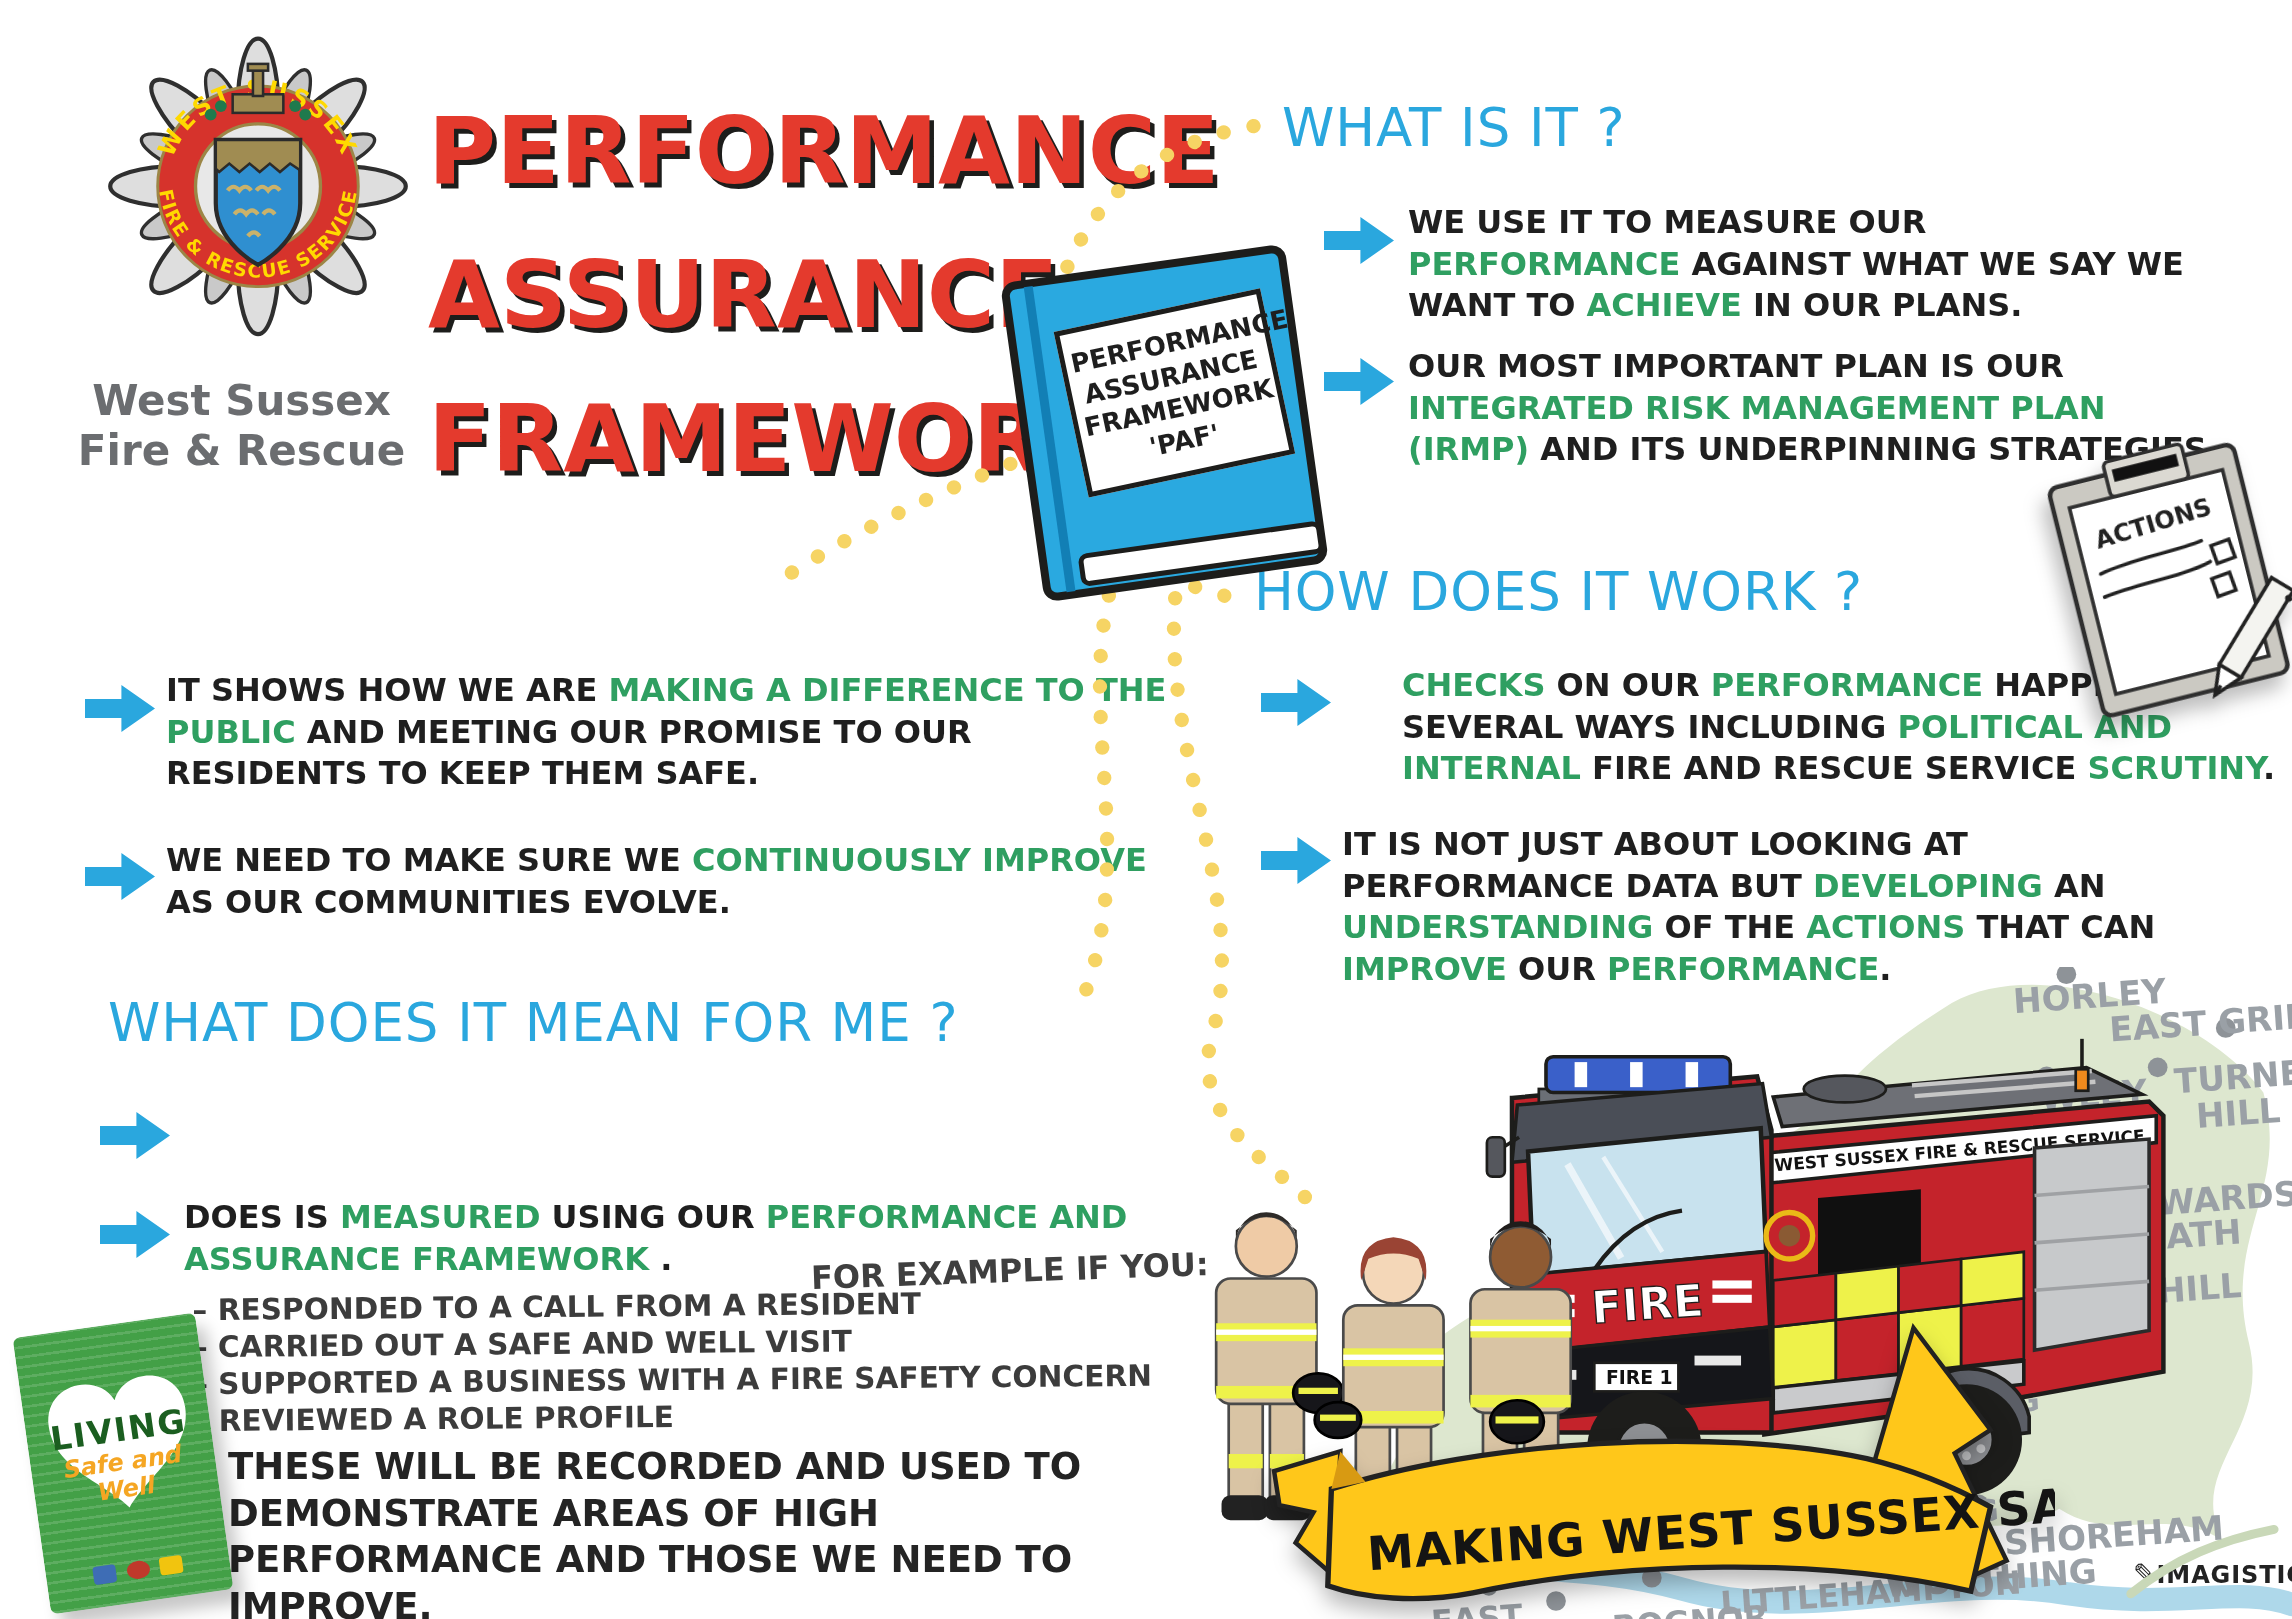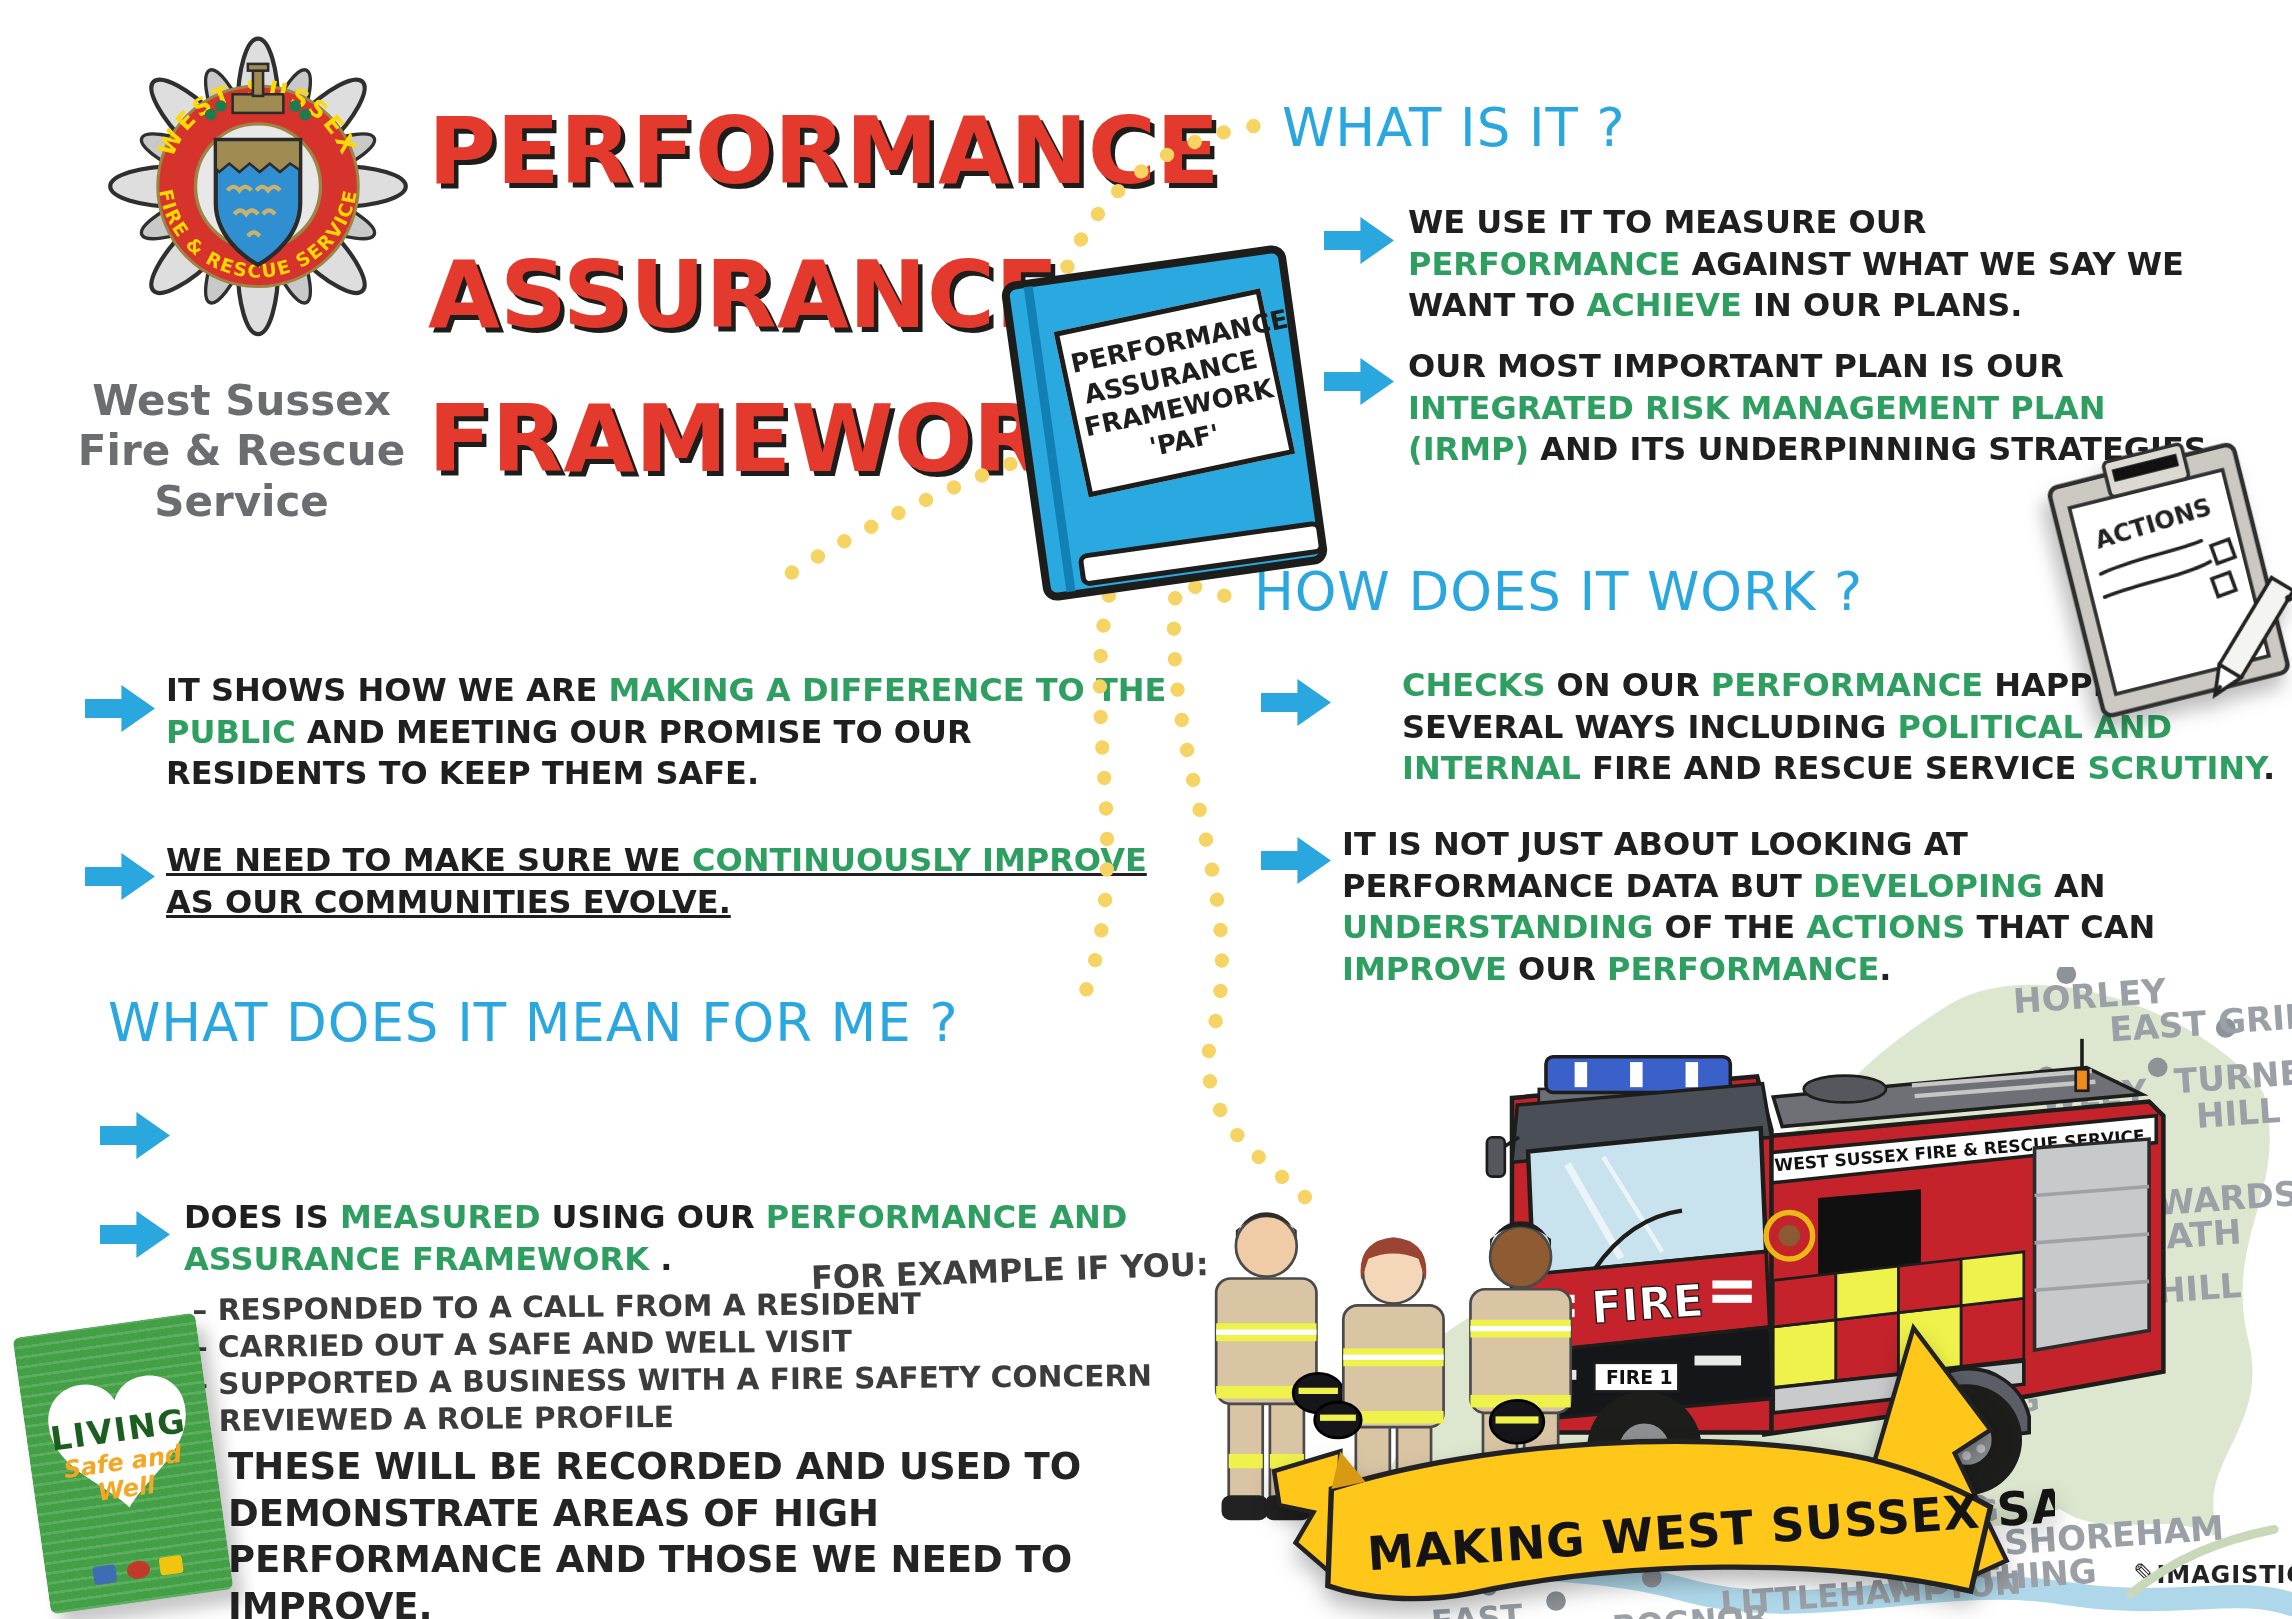--- a/index.html
+++ b/index.html
@@ -158,21 +158,20 @@
         <path d="M 152 228 q 7 -9 14 0 q 7 -9 14 0"></path>
         <path d="M 186 228 q 7 -9 14 0"></path>
         <path d="M 168 254 q 7 -9 14 0"></path>
       </g>
     </g>
   </svg>
 
   <div class="orgname">
     <div>West Sussex</div>
     <div>Fire &amp; Rescue</div>
-    <div>Service</div>
   </div>
 
   <div class="title">
     <div>PERFORMANCE</div>
     <div>ASSURANCE</div>
     <div>FRAMEWORK</div>
   </div>
 
   <div style="position:absolute;left:1021px;top:262px;width:287px;height:322px;transform:rotate(-8deg);z-index:5;">
     <div style="position:absolute;inset:0;background:#2aa9e0;border:8px solid #1d1d1b;border-radius:14.3px;"></div>
@@ -206,21 +205,21 @@
       <path d="M 158 258 L 238 178 L 258 198 L 178 278 Z" fill="#f4f4f0" stroke="#222" stroke-width="4"></path>
       <path d="M 158 258 L 145 290 L 178 278 Z" fill="#fff" stroke="#222" stroke-width="4"></path>
       <path d="M 145 290 L 154 281" stroke="#222" stroke-width="4"></path>
       <circle cx="251" cy="205" r="4" fill="#222"></circle>
     </g>
   </svg>
 
   <span class="bullet-arrow" style="left:85px;top:685px;"></span>
   <div class="btext" style="left:166px;top:670px;width:1003px;"><span>IT SHOWS HOW WE ARE </span><span class="c-green">MAKING A DIFFERENCE TO THE PUBLIC</span><span> AND MEETING OUR PROMISE TO OUR RESIDENTS TO KEEP THEM SAFE.</span></div>
   <span class="bullet-arrow" style="left:85px;top:853px;"></span>
-  <div class="btext" style="left:166px;top:840px;width:985px;text-decoration:underline;"><span>WE NEED TO MAKE SURE WE </span><span class="c-green">CONTINUOUSLY IMPROVE</span><span> AS OUR COMMUNITIES EVOLVE.</span></div>
+  <div class="btext" style="left:166px;top:840px;width:985px;"><span>WE NEED TO MAKE SURE WE </span><span class="c-green">CONTINUOUSLY IMPROVE</span><span> AS OUR COMMUNITIES EVOLVE.</span></div>
 
   <div class="h" style="left:1254px;top:561px;">HOW DOES IT WORK ?</div>
   <span class="bullet-arrow" style="left:1261px;top:679px;"></span>
   <div class="btext" style="left:1402px;top:665px;width:913px;"><span class="c-green">CHECKS</span><span> ON OUR </span><span class="c-green">PERFORMANCE</span><span> HAPPEN IN SEVERAL WAYS INCLUDING </span><span class="c-green">POLITICAL AND INTERNAL</span><span> FIRE AND RESCUE SERVICE </span><span class="c-green">SCRUTINY</span><span>.</span></div>
   <span class="bullet-arrow" style="left:1261px;top:837px;"></span>
   <div class="btext" style="left:1342px;top:824px;width:896px;"><span>IT IS NOT JUST ABOUT LOOKING AT PERFORMANCE DATA BUT </span><span class="c-green">DEVELOPING</span><span> AN </span><span class="c-green">UNDERSTANDING</span><span> OF THE </span><span class="c-green">ACTIONS</span><span> THAT CAN </span><span class="c-green">IMPROVE</span><span> OUR </span><span class="c-green">PERFORMANCE</span><span>.</span></div>
 
   <div class="h" style="left:88px;top:992px;margin-left:20px;">WHAT DOES IT MEAN FOR ME ?</div>
   <span class="bullet-arrow" style="left:100px;top:1112px;"></span>
   <span class="bullet-arrow" style="left:100px;top:1211px;"></span>

